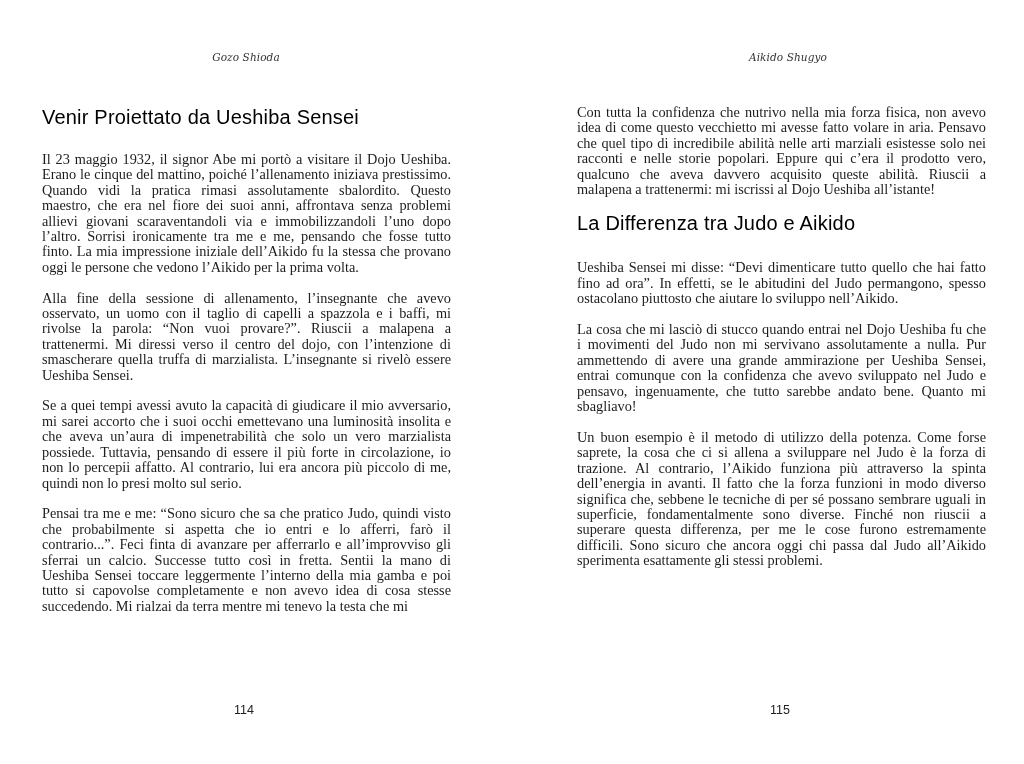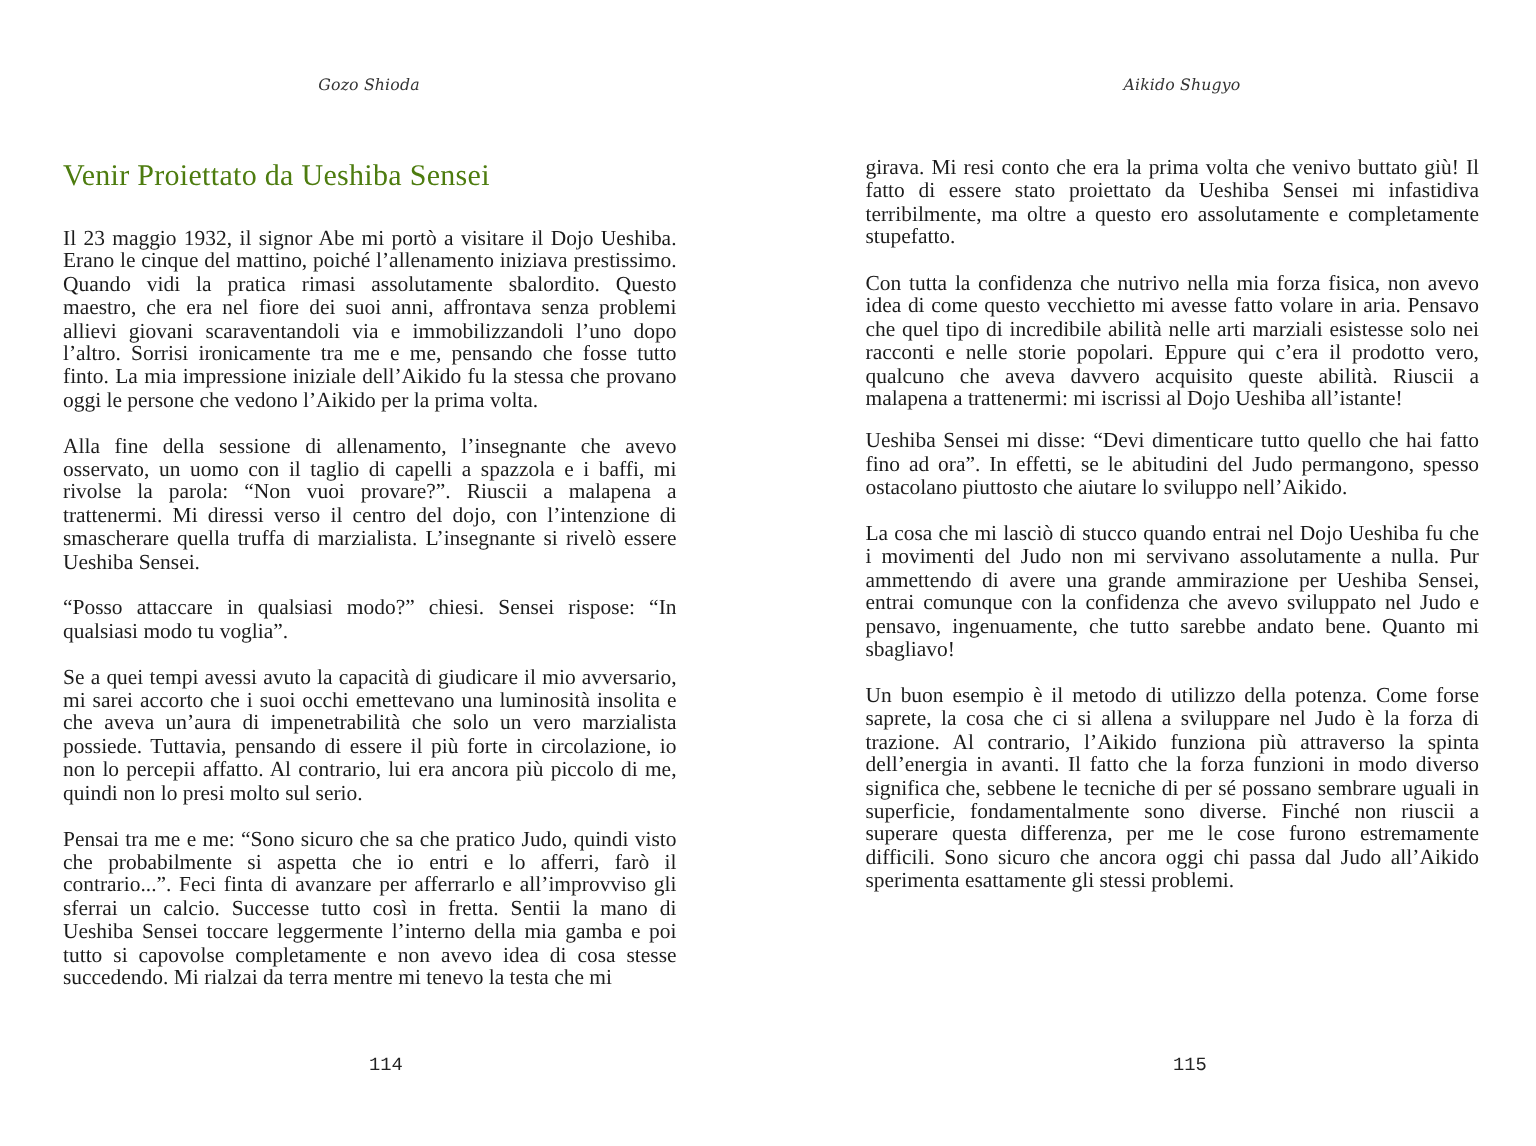--- a/index.html
+++ b/index.html
@@ -11,64 +11,63 @@
       position: absolute; top: 51px; left: 0; right: 0; text-align: center;
       font-family: "DejaVu Serif", serif; font-style: italic; font-size: 10.5px; color: #333;
       letter-spacing: 0.1px;
     }
     .page.left .running-head { left: 0; width: 492px; }
     .page.right .running-head { left: 0; width: 552px; }
     .column { position: absolute; width: 409px; }
     .page.left .column { left: 42px; top: 104px; }
     .page.right .column { left: 65px; top: 105px; }
     .chapter-title {
-      font-family: Liberation Serif, serif; font-weight: 300; font-size: 20px;
-      color: #4d7c0f; margin: 0; letter-spacing: 0.2px; line-height: 26px;
+      font-family: Liberation Sans, sans-serif; font-weight: 300; font-size: 20px;
+      color: #000000; margin: 0; letter-spacing: 0.2px; line-height: 26px;
     }
     .page.left .chapter-title { margin-bottom: 22px; }
     .body-text p {
       font-family: "Liberation Serif", serif; font-size: 14.3px; line-height: 15.4px;
       text-align: justify; margin: 0 0 15.4px 0; color: #1c1c1c;
     }
     .body-text p:last-child { margin-bottom: 0; }
     .section-gap { height: 13px; }
     .right .chapter-title { margin-top: 0; margin-bottom: 24px; }
     .folio {
       position: absolute; top: 703px;
-      font-family: Liberation Mono, monospace; font-size: 12.5px; color: #222; margin-left: 12px;
+      font-family: Liberation Sans, sans-serif; font-size: 12.5px; color: #222;
     }
     .page.left .folio { left: 234px; }
     .page.right .folio { left: 258px; text-align: right; }
   </style>
 </head>
 <body>
 
 <div class="page left">
   <div class="running-head">Gozo Shioda</div>
   <div class="column">
     <h1 class="chapter-title">Venir Proiettato da Ueshiba Sensei</h1>
     <div class="body-text">
       <p>Il 23 maggio 1932, il signor Abe mi portò a visitare il Dojo Ueshiba. Erano le cinque del mattino, poiché l’allenamento iniziava prestissimo. Quando vidi la pratica rimasi assolutamente sbalordito. Questo maestro, che era nel fiore dei suoi anni, affrontava senza problemi allievi giovani scaraventandoli via e immobilizzandoli l’uno dopo l’altro. Sorrisi ironicamente tra me e me, pensando che fosse tutto finto. La mia impressione iniziale dell’Aikido fu la stessa che provano oggi le persone che vedono l’Aikido per la prima volta.</p>
       <p>Alla fine della sessione di allenamento, l’insegnante che avevo osservato, un uomo con il taglio di capelli a spazzola e i baffi, mi rivolse la parola: “Non vuoi provare?”. Riuscii a malapena a trattenermi. Mi diressi verso il centro del dojo, con l’intenzione di smascherare quella truffa di marzialista. L’insegnante si rivelò essere Ueshiba Sensei.</p>
-      <p>“Posso attaccare in qualsiasi modo?” chiesi. Sensei rispose: “In qualsiasi modo tu voglia”.</p>
       <p>Se a quei tempi avessi avuto la capacità di giudicare il mio avversario, mi sarei accorto che i suoi occhi emettevano una luminosità insolita e che aveva un’aura di impenetrabilità che solo un vero marzialista possiede. Tuttavia, pensando di essere il più forte in circolazione, io non lo percepii affatto. Al contrario, lui era ancora più piccolo di me, quindi non lo presi molto sul serio.</p>
       <p>Pensai tra me e me: “Sono sicuro che sa che pratico Judo, quindi visto che probabilmente si aspetta che io entri e lo afferri, farò il contrario...”. Feci finta di avanzare per afferrarlo e all’improvviso gli sferrai un calcio. Successe tutto così in fretta. Sentii la mano di Ueshiba Sensei toccare leggermente l’interno della mia gamba e poi tutto si capovolse completamente e non avevo idea di cosa stesse succedendo. Mi rialzai da terra mentre mi tenevo la testa che mi</p>
     </div>
   </div>
   <div class="folio">114</div>
 </div>
 
 <div class="page right">
   <div class="running-head">Aikido Shugyo</div>
   <div class="column">
     <div class="body-text">
-      <p>girava. Mi resi conto che era la prima volta che venivo buttato giù! Il fatto di essere stato proiettato da Ueshiba Sensei mi infastidiva terribilmente, ma oltre a questo ero assolutamente e completamente stupefatto.</p>
       <p>Con tutta la confidenza che nutrivo nella mia forza fisica, non avevo idea di come questo vecchietto mi avesse fatto volare in aria. Pensavo che quel tipo di incredibile abilità nelle arti marziali esistesse solo nei racconti e nelle storie popolari. Eppure qui c’era il prodotto vero, qualcuno che aveva davvero acquisito queste abilità. Riuscii a malapena a trattenermi: mi iscrissi al Dojo Ueshiba all’istante!</p>
     </div>
     <div class="section-gap"></div>
+    <h2 class="chapter-title">La Differenza tra Judo e Aikido</h2>
     <div class="body-text">
       <p>Ueshiba Sensei mi disse: “Devi dimenticare tutto quello che hai fatto fino ad ora”. In effetti, se le abitudini del Judo permangono, spesso ostacolano piuttosto che aiutare lo sviluppo nell’Aikido.</p>
       <p>La cosa che mi lasciò di stucco quando entrai nel Dojo Ueshiba fu che i movimenti del Judo non mi servivano assolutamente a nulla. Pur ammettendo di avere una grande ammirazione per Ueshiba Sensei, entrai comunque con la confidenza che avevo sviluppato nel Judo e pensavo, ingenuamente, che tutto sarebbe andato bene. Quanto mi sbagliavo!</p>
       <p>Un buon esempio è il metodo di utilizzo della potenza. Come forse saprete, la cosa che ci si allena a sviluppare nel Judo è la forza di trazione. Al contrario, l’Aikido funziona più attraverso la spinta dell’energia in avanti. Il fatto che la forza funzioni in modo diverso significa che, sebbene le tecniche di per sé possano sembrare uguali in superficie, fondamentalmente sono diverse. Finché non riuscii a superare questa differenza, per me le cose furono estremamente difficili. Sono sicuro che ancora oggi chi passa dal Judo all’Aikido sperimenta esattamente gli stessi problemi.</p>
     </div>
   </div>
   <div class="folio">115</div>
 </div>
 
 </body></html>

